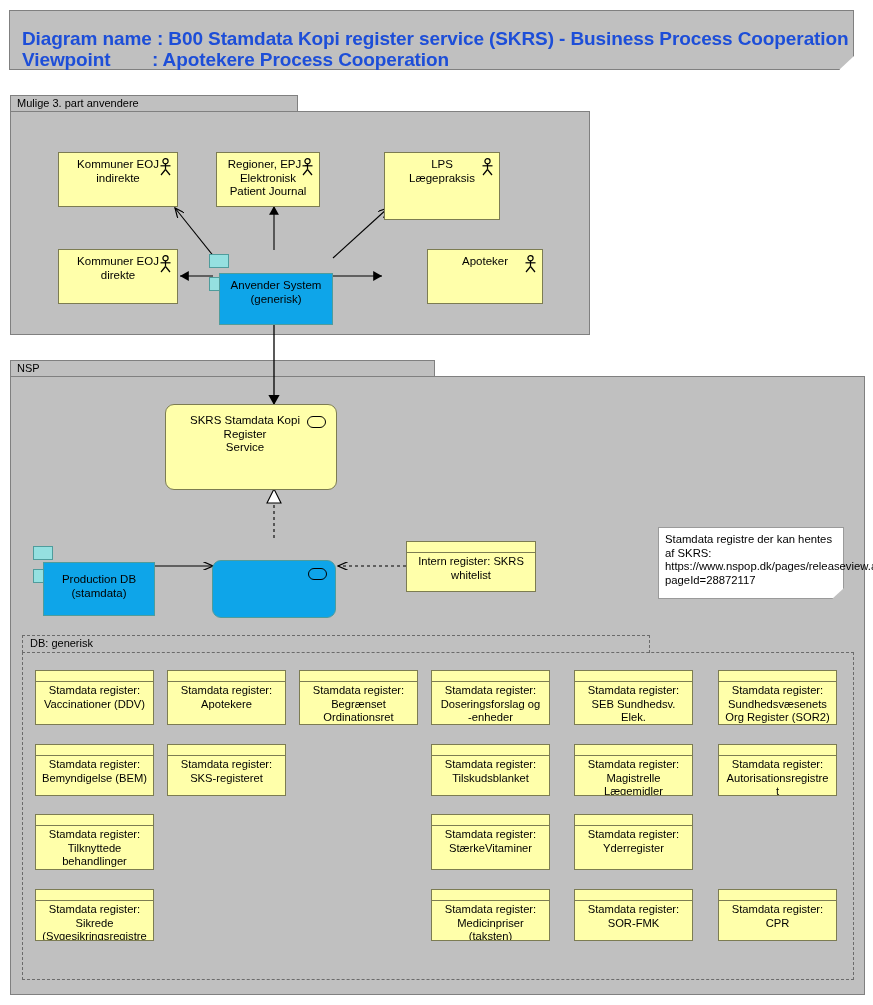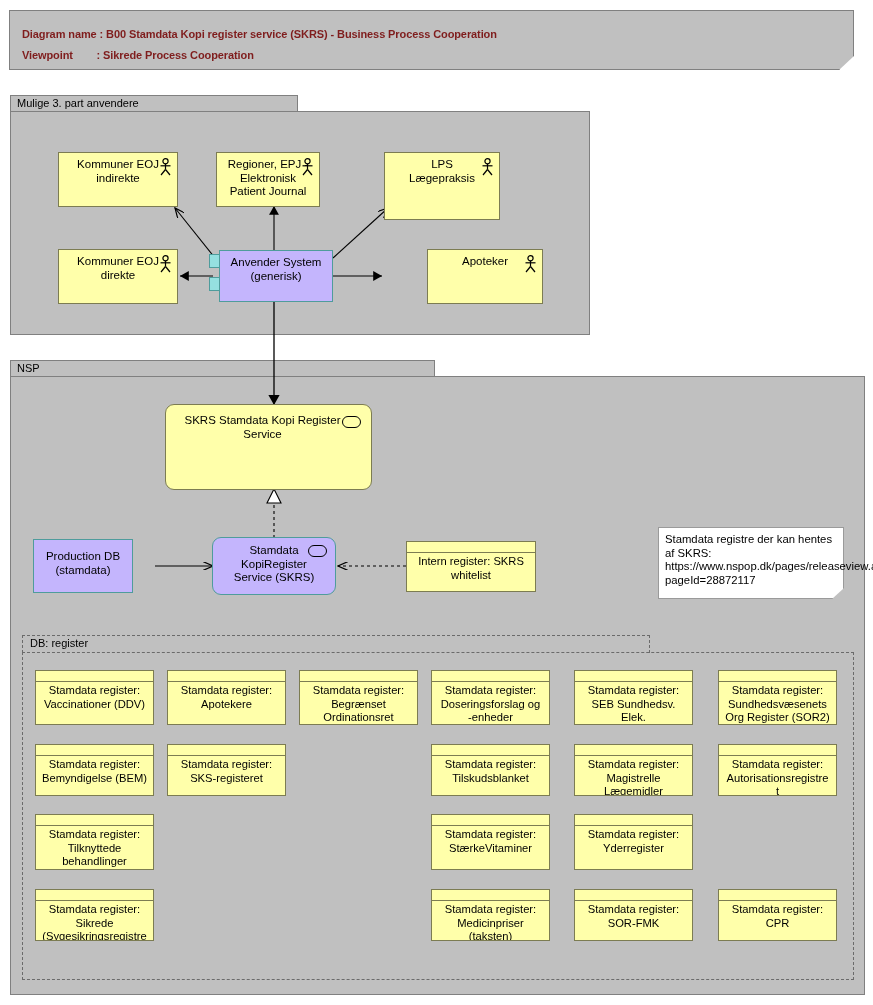--- a/index.html
+++ b/index.html
@@ -12,21 +12,21 @@
     background:#c0c0c0;border:1px solid #808080;
     box-sizing:border-box;
   }
   .banner .fold{
     position:absolute;right:-1px;bottom:-1px;width:14px;height:14px;
     background:#ffffff;
     clip-path:polygon(100% 0,100% 100%,0 100%);
     border-left:1px solid #808080;
   }
   .banner-line{
-    position:absolute;left:12px;font-weight:bold;font-size:11px;color:#7f1d1d;
+    position:absolute;left:12px;font-weight:bold;font-size:19px;color:#1d4ed8;
     white-space:pre;letter-spacing:-0.1px;
   }
   .banner-line.l1{top:17px;}
   .banner-line.l2{top:38px;}
 
   
   .group{position:absolute;}
   .group .tab{
     position:absolute;left:0;top:0;height:17px;
     background:#c0c0c0;border:1px solid #808080;border-bottom:none;
@@ -53,21 +53,21 @@
     position:absolute;left:0;border:1px dashed #6b6b6b;box-sizing:border-box;
   }
 
   
   .node{
     position:absolute;box-sizing:border-box;
     border:1px solid #7c7c52;background:#ffffaa;
     font-size:11.5px;color:#000;line-height:13.5px;text-align:center;
     overflow:hidden;
   }
-  .node.cyan{background:#c4b5fd;border-color:#4f9c9c;}
+  .node.cyan{background:#0ea5e9;border-color:#4f9c9c;margin-top:23px;}
   .node .label{
     position:absolute;left:0;right:0;top:5px;padding:0 4px;box-sizing:border-box;
     white-space:pre-line;
   }
   .node.rounded{border-radius:9px;}
 
   
   .actor-icon{position:absolute;width:13px;height:18px;}
   .actor-icon svg{display:block;}
 
@@ -112,21 +112,21 @@
   
   .conn{position:absolute;left:0;top:0;width:873px;height:1005px;pointer-events:none;}
 </style>
 </head>
 <body>
 
 <div id="canvas">
 
   <div class="banner">
     <div class="banner-line l1">Diagram name : B00 Stamdata Kopi register service (SKRS) - Business Process Cooperation</div>
-    <div class="banner-line l2">Viewpoint        : Sikrede Process Cooperation</div>
+    <div class="banner-line l2">Viewpoint        : Apotekere Process Cooperation</div>
     <div class="fold"></div>
   </div>
 
   <div class="group" style="left:10px;top:95px;width:580px;height:240px;">
     <div class="tab" style="width:288px;">
       <span>Mulige 3. part anvendere</span>
     </div>
     <div class="body" style="top:16px;width:580px;height:224px;"></div>
   </div>
 
@@ -237,54 +237,51 @@
     </div>
   </div>
 
   <div class="comp-tab" style="left:209px;top:254px;"></div>
   <div class="comp-tab" style="left:209px;top:277px;"></div>
   <div class="node cyan" style="left:219px;top:250px;width:114px;height:52px;">
     <div class="label">Anvender System
 (generisk)</div>
   </div>
 
-  <div class="node rounded" style="left:165px;top:404px;width:207px;height:86px;">
+  <div class="node rounded" style="left:165px;top:404px;width:172px;height:86px;">
     <div class="label" style="top:9px;padding:0 26px 0 14px;">SKRS Stamdata Kopi Register
 Service</div>
     <div class="svc-icon" style="right:10px;top:11px;"></div>
   </div>
 
   <div class="comp-tab" style="left:33px;top:546px;"></div>
   <div class="comp-tab" style="left:33px;top:569px;"></div>
-  <div class="node cyan" style="left:33px;top:539px;width:100px;height:54px;">
+  <div class="node cyan" style="left:43px;top:539px;width:112px;height:54px;">
     <div class="label" style="top:10px;">Production DB
 (stamdata)</div>
   </div>
 
   <div class="node cyan rounded" style="left:212px;top:537px;width:124px;height:58px;">
-    <div class="label" style="top:6px;">Stamdata
-KopiRegister
-Service (SKRS)</div>
     <div class="svc-icon" style="right:8px;top:7px;"></div>
   </div>
 
   <div class="reg" style="left:406px;top:541px;width:130px;height:51px;">
     <div class="strip"></div>
     <div class="rtext">Intern register: SKRS
 whitelist</div>
   </div>
 
   <div class="note" style="left:658px;top:527px;width:186px;height:72px;">
     <div class="ntext">Stamdata registre der kan hentes af SKRS: https://www.nspop.dk/pages/releaseview.action?pageId=28872117</div>
     <div class="nfold"></div>
   </div>
 
   <div class="dgroup" style="left:22px;top:635px;width:832px;height:345px;">
     <div class="dtab" style="width:628px;">
-      <span>DB: register</span>
+      <span>DB: generisk</span>
     </div>
     <div class="dbody" style="top:17px;width:832px;height:328px;"></div>
   </div>
 
   <div id="registers-layer">
       <div class="reg" style="left: 35px; top: 670px; width: 119px; height: 55px;">
         <div class="strip"></div>
         <div class="rtext">Stamdata register:
 Vaccinationer (DDV)</div>
       </div>

